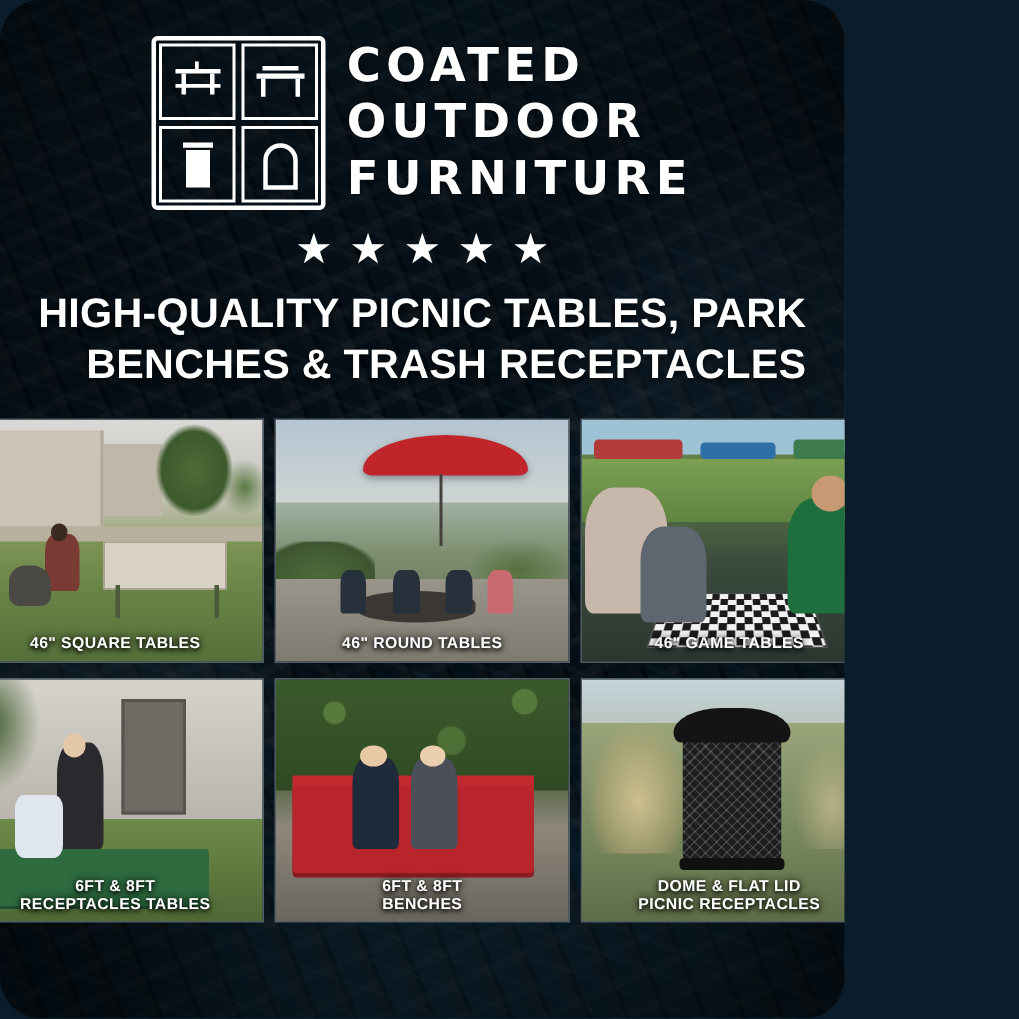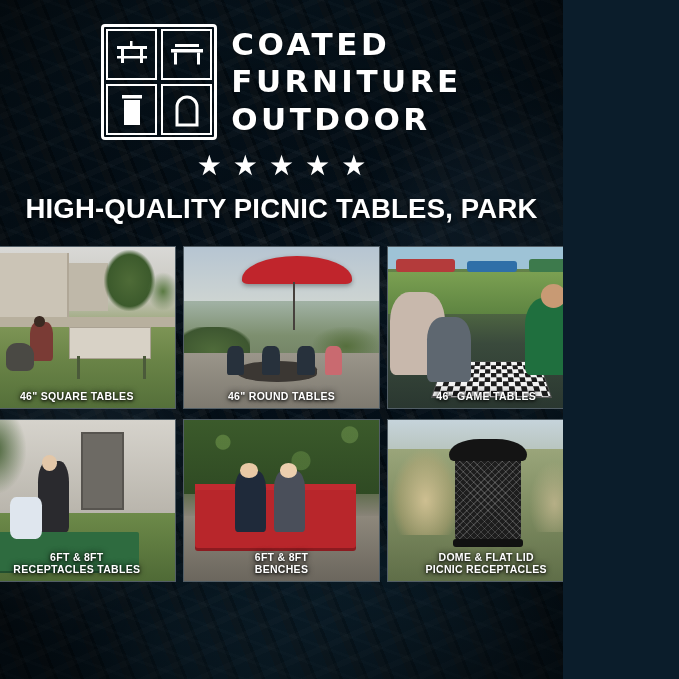--- a/index.html
+++ b/index.html
@@ -9,20 +9,21 @@
     background: #0b1d2b;
     overflow: hidden;
   }
   .canvas {
     position: relative;
     width: 563px; height: 679px;
     background:
       radial-gradient(ellipse 520px 420px at 50% 42%, rgba(4,16,26,0.92) 0%, rgba(5,20,32,0.86) 45%, rgba(6,26,40,0.55) 70%, rgba(8,32,48,0.25) 100%),
       linear-gradient(135deg, #0d2638 0%, #113148 25%, #0a2133 50%, #123a52 75%, #0c2639 100%);
     overflow: hidden;
+    border-radius: 27px;
   }
   
   .mesh {
     position: absolute; inset: -40px;
     background-image:
       repeating-linear-gradient(68deg, rgba(255,255,255,0.055) 0px, rgba(255,255,255,0.055) 7px, rgba(0,0,0,0.0) 7px, rgba(0,0,0,0.0) 24px),
       repeating-linear-gradient(-24deg, rgba(255,255,255,0.045) 0px, rgba(255,255,255,0.045) 6px, rgba(0,0,0,0.0) 6px, rgba(0,0,0,0.0) 22px),
       repeating-linear-gradient(68deg, rgba(0,0,0,0.35) 0px, rgba(0,0,0,0.35) 10px, rgba(0,0,0,0) 10px, rgba(0,0,0,0) 24px);
     opacity: 0.85;
     pointer-events: none;
@@ -261,35 +262,36 @@
           </svg>
         </div>
         <div class="logo-cell">
           <svg width="28" height="34" viewBox="0 0 28 34" aria-hidden="true">
             <path d="M4 32 L4 14 A10 10 0 0 1 24 14 L24 32 Z" fill="none" stroke="#fff" stroke-width="3"></path>
           </svg>
         </div>
       </div>
       <div class="logo-wordmark">
         <div class="logo-line">COATED</div>
+        <div class="logo-line">OUTDOOR</div>
         <div class="logo-line">FURNITURE</div>
-        <div class="logo-line">OUTDOOR</div>
       </div>
     </div>
 
     <div class="stars">
       <span>★</span>
       <span>★</span>
       <span>★</span>
       <span>★</span>
       <span>★</span>
     </div>
 
     <div class="headline">
       <div>HIGH-QUALITY PICNIC TABLES, PARK</div>
+      <div>BENCHES &amp; TRASH RECEPTACLES</div>
     </div>
 
     <div class="grid">
 
       <div class="card">
         <div class="photo p1">
           <div class="sky"></div>
             <div class="bld"></div>
             <div class="bld2"></div>
           <div class="tree"></div>

